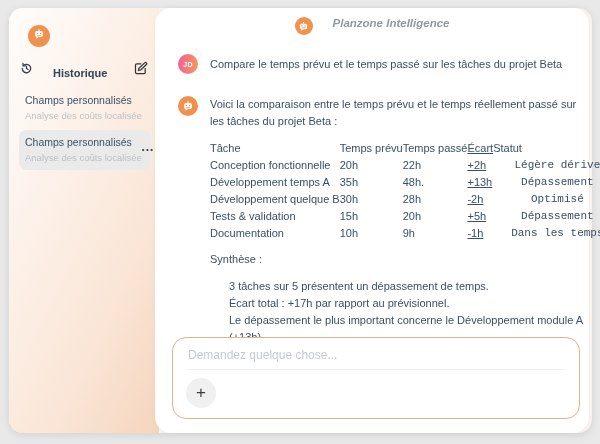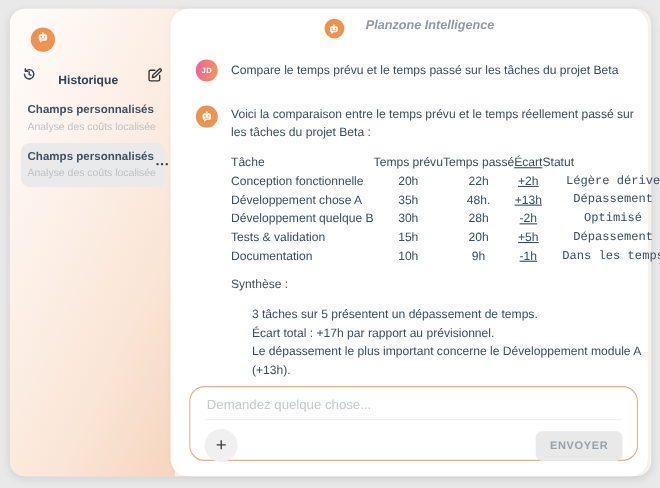--- a/index.html
+++ b/index.html
@@ -13,53 +13,53 @@
     background:linear-gradient(115deg,#fffdfc 0%,#fae5d6 70%,#f5d5bd 100%);}
   .logo-circle{width:22px;height:22px;border-radius:50%;background:#f0914d;
     display:flex;align-items:center;justify-content:center;margin:8px 0 0 9px;}
   .history-header{margin-top:14px;display:flex;align-items:center;justify-content:space-between;padding:0 3px 0 1px;}
   .history-left{display:flex;align-items:flex-end;gap:20px;}
   .history-label{font-size:11px;font-weight:bold;color:#2f4456;}
   .new-chat{background:none;border:none;padding:0;cursor:pointer;display:flex;}
   .history-list{margin-top:9px;}
   .history-item{padding:6px 6px 7px 6px;border-radius:8px;cursor:pointer;}
   .history-item.selected{background:#eaeaea;display:flex;align-items:center;justify-content:space-between;margin-top:2px;}
-  .hi-title{font-size:10.5px;font-weight:bold;color:#3c5164;white-space:nowrap;}
+  .hi-title{font-size:10.5px;font-weight:normal;color:#3c5164;white-space:nowrap;}
   .hi-sub{font-size:9.5px;color:#bcc1c6;margin-top:4px;white-space:nowrap;}
   .dots{font-size:8px;letter-spacing:1.5px;color:#3c3c3c;padding-right:2px;}
   
   .chat-panel{position:absolute;left:146px;top:0;right:3px;bottom:0;background:#ffffff;
     border-radius:16px;box-shadow:0 0 5px rgba(0,0,0,0.04);}
   .chat-header{height:30px;padding-top:9px;display:flex;align-items:flex-start;justify-content:center;gap:20px;font-style:italic;}
   .chat-title{font-size:11.5px;color:#7b8894;font-weight:bold;opacity:.85;}
   .avatar{width:20px;height:20px;border-radius:50%;flex:none;display:flex;align-items:center;justify-content:center;}
   .avatar.bot{background:#f0914d;}
   .avatar.small{width:18px;height:18px;}
   .avatar.jd{background:linear-gradient(100deg,#ee5f9b,#f59b57);color:#fff;font-size:7px;font-weight:bold;letter-spacing:.3px;}
   .messages{position:absolute;top:38px;left:23px;right:10px;bottom:98px;
     font-size:11px;line-height:17px;color:#3a4f63;}
   .msg{display:flex;gap:12px;}
   .msg.user{margin-top:8px;}
   .msg.user .msg-text{line-height:20px;}
   .msg.bot{margin-top:22px;}
   .intro{margin:0;max-width:378px;}
   .time-table{border-collapse:collapse;margin-top:10px;font-size:11px;color:#3a4f63;}
-  .time-table th,.time-table td{padding:0;height:17px;font-weight:normal;text-align:center;white-space:nowrap;}
+  .time-table th,.time-table td{padding:0;height:17px;font-weight:normal;text-align:left;white-space:nowrap;}
   .time-table .c1{width:100px;text-align:left;}
   .time-table .c2{width:56px;}
   .time-table .c3{width:56px;margin-top:12px;}
   .time-table .c4{width:36px;text-decoration:underline;}
   .time-table td.c5{width:95px;text-align:center;padding-left:18px;font-family:Liberation Mono, monospace;}
   .time-table th.c5{width:95px;text-align:left;}
   .p-line{margin:0;}
   .synth-label{margin-top:9px;}
   .synth-lines{margin-top:10px;margin-left:19px;}
   .reco-label{margin-top:7px;}
   
-  .composer{position:absolute;left:17px;right:9px;bottom:14px;height:68px;box-sizing:border-box;
+  .composer{position:absolute;left:17px;right:9px;bottom:14px;height:82px;box-sizing:border-box;
     border:1px solid #e2b38a;border-radius:14px;background:#fff;
     display:flex;flex-direction:column;padding:9px 13px 10px 13px;}
   .chat-input{border:none;outline:none;font-family:"Liberation Sans",sans-serif;
     font-size:12px;color:#3a4f63;height:22px;flex:1;min-width:0;
     border-bottom:1px solid #f1f1f1;padding:0 2px 6px 2px;}
   .chat-input::placeholder{color:#c6cacd;}
   .composer-bar{display:flex;align-items:center;justify-content:space-between;margin-top:8px;}
   .add-btn{width:30px;height:30px;border-radius:50%;border:none;background:#f0f0f0;
     color:#3c3c3c;font-size:17px;line-height:1;cursor:pointer;display:flex;align-items:center;justify-content:center;padding:0 0 2px 0;}
   .send-btn{border:none;background:#e9e9e9;color:#98a1a8;font-family:"Liberation Sans",sans-serif;
@@ -175,21 +175,21 @@
               </thead>
               <tbody>
                 <tr>
                   <td class="c1">Conception fonctionnelle</td>
                   <td class="c2">20h</td>
                   <td class="c3">22h</td>
                   <td class="c4">+2h</td>
                   <td class="c5">Légère dérive</td>
                 </tr>
                 <tr>
-                  <td class="c1">Développement chose A</td>
+                  <td class="c1">Développement temps A</td>
                   <td class="c2">35h</td>
                   <td class="c3">48h.</td>
                   <td class="c4">+13h</td>
                   <td class="c5">Dépassement</td>
                 </tr>
                 <tr>
                   <td class="c1">Développement quelque B</td>
                   <td class="c2">30h</td>
                   <td class="c3">28h</td>
                   <td class="c4">-2h</td>
@@ -222,19 +222,18 @@
           </div>
         </div>
       </div>
 
       <div class="composer">
         <input class="chat-input" type="text" placeholder="Demandez quelque chose..." style="">
         <div class="composer-bar">
           <button class="add-btn">
             <span>+</span>
           </button>
-          <button class="send-btn">ENVOYER</button>
         </div>
       </div>
     </main>
 
   </div>
 </div>
 
 </body></html>

